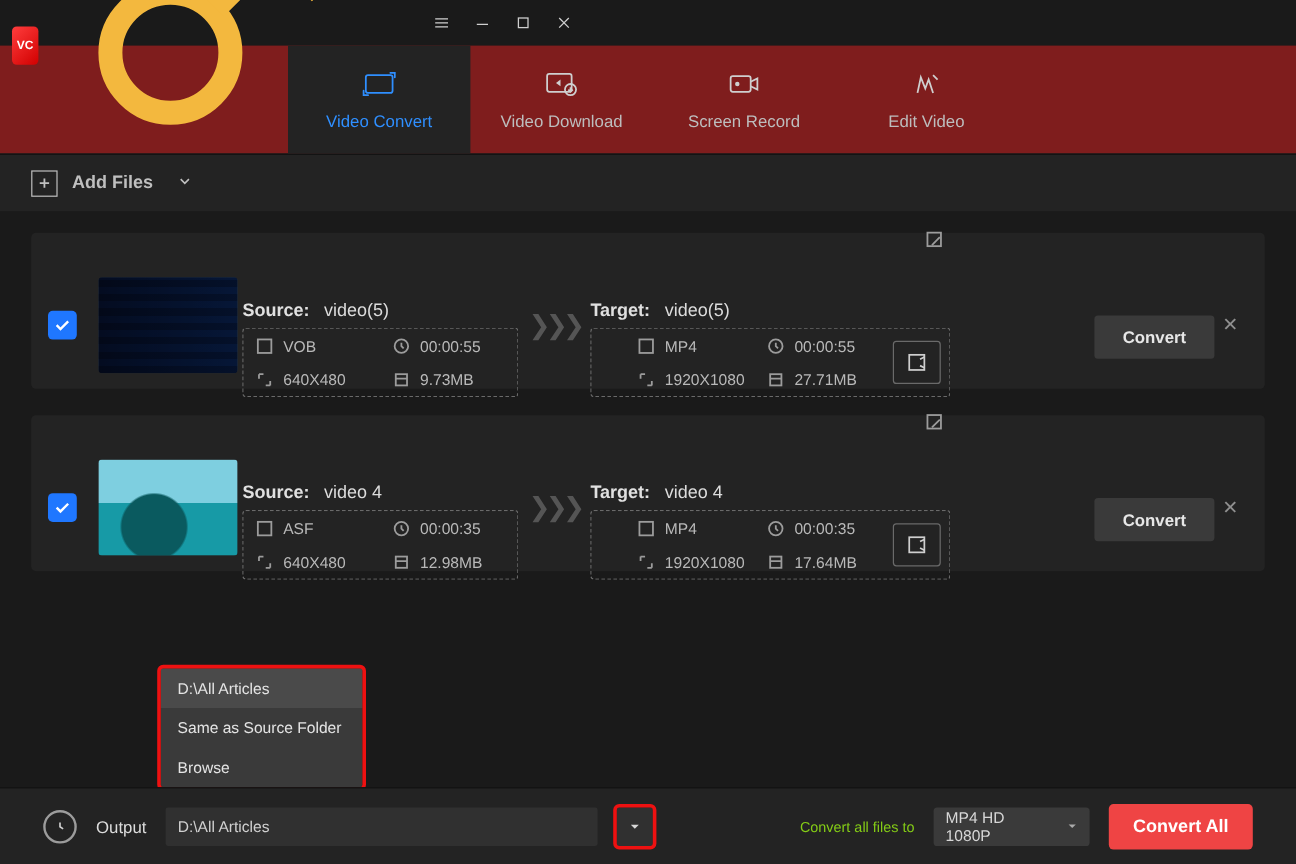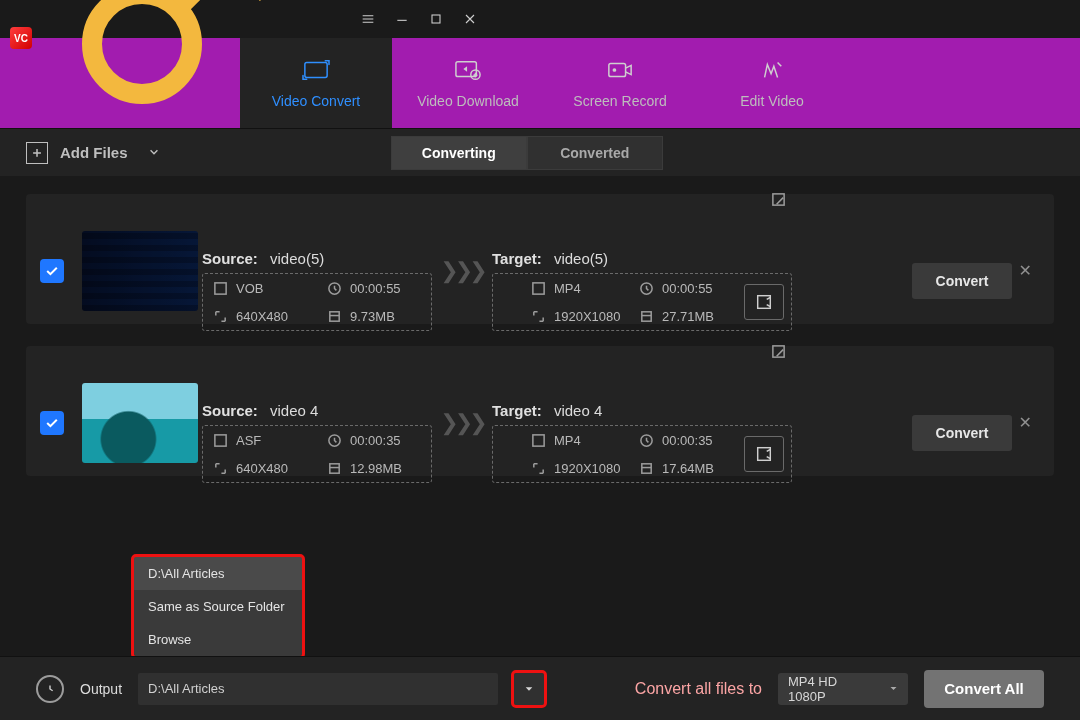--- a/index.html
+++ b/index.html
@@ -10,36 +10,36 @@
     color: #cfcfcf;
     overflow: hidden;
     position: relative;
   }
   
   .titlebar {
     height: 38px; display: flex; align-items: center;
     padding: 0 10px; background: #1a1a1a;
   }
   .app-icon {
-    width: 22px; height: 22px; border-radius: 4px;
+    width: 22px; height: 32px; border-radius: 4px;
     background: linear-gradient(135deg,#ff3d3d,#d10000);
     display:flex;align-items:center;justify-content:center;
     color:#fff;font-size:10px;font-weight:700;
     margin-right: 10px;
     margin-top: 38px;
   }
   .titlebar .title { font-size: 13px; color:#dcdcdc; flex:1; }
   .winbtns { display:flex; align-items:center; gap:18px; }
   .winbtns .key { color:#f3b83e; font-size:14px;}
   .winbtns svg { display:block; }
   .winbtns .btn { width:16px; height:16px; color:#cfcfcf; cursor:pointer;}
   
   .tabbar {
     height: 90px; display:flex; align-items:stretch;
-    padding-left: 240px; background:#a21caf;
+    padding-left: 240px; background:#7f1d1d;
   }
   .tab {
     width: 152px; display:flex; flex-direction:column;
     align-items:center; justify-content:center; gap:10px;
     color:#bdbdbd; font-size:14px; cursor:pointer;
   }
   .tab.active { background:#232323; color:#2f8fff; }
   .tab .ic { width:30px; height:26px; color:inherit; display:flex;align-items:center;justify-content:center;}
   
   .toolrow {
@@ -123,29 +123,29 @@
   .outpath {
     height:32px; width:360px; background:#303030; border-radius:2px;
     display:flex; align-items:center; padding:0 10px; font-size:13px; color:#d0d0d0;
     cursor:pointer;
   }
   .outcaretbox {
     width:30px;height:32px;background:#303030;
     display:flex;align-items:center;justify-content:center;
     outline:3px solid #e11; border-radius:2px; cursor:pointer;
   }
-  .convlabel{margin-left:auto;font-size:16px;color:#fca5a5;}
+  .convlabel{margin-left:auto;font-size:12px;color:#84cc16;}
   .preset {
     height:32px; width:130px; background:#3a3a3a; border-radius:3px;
     display:flex;align-items:center; padding:0 10px; gap:24px;
     font-size:13px; color:#d7d7d7; cursor:pointer;
   }
   .convertall {
     height:38px; width:120px; border-radius:4px;
-    background:#737373; color:#fff; font-weight:700; font-size:15px;
+    background:#ef4444; color:#fff; font-weight:700; font-size:15px;
     display:flex;align-items:center;justify-content:center; cursor:pointer;
   }
   
   .popup {
     position:absolute; left:134px; bottom:64px;
     width:168px; background:#3a3a3a;
     outline:3px solid #e11; border-radius:2px;
     display:flex; flex-direction:column;
   }
   .popup .item {
@@ -235,24 +235,20 @@
 
 <div class="toolrow">
   <div class="addfiles">
     <span class="plusbox">＋</span>
     <span>Add Files</span>
     <span class="caret">
       <svg viewBox="0 0 14 14" style="width:12px;height:12px">
           <path d="M3 5l4 4 4-4"></path>
         </svg>
     </span>
-  </div>
-  <div class="segment">
-    <div class="segbtn active">Converting</div>
-    <div class="segbtn">Converted</div>
   </div>
   <div style="width:160px"></div>
 </div>
 
 <div class="tasks">
 
   <div class="task">
     <div class="chk">
       <svg viewBox="0 0 20 20" style="width:16px;height:16px;stroke:#fff;stroke-width:2.5">
           <path d="M4 10l4 4 8-8"></path>

